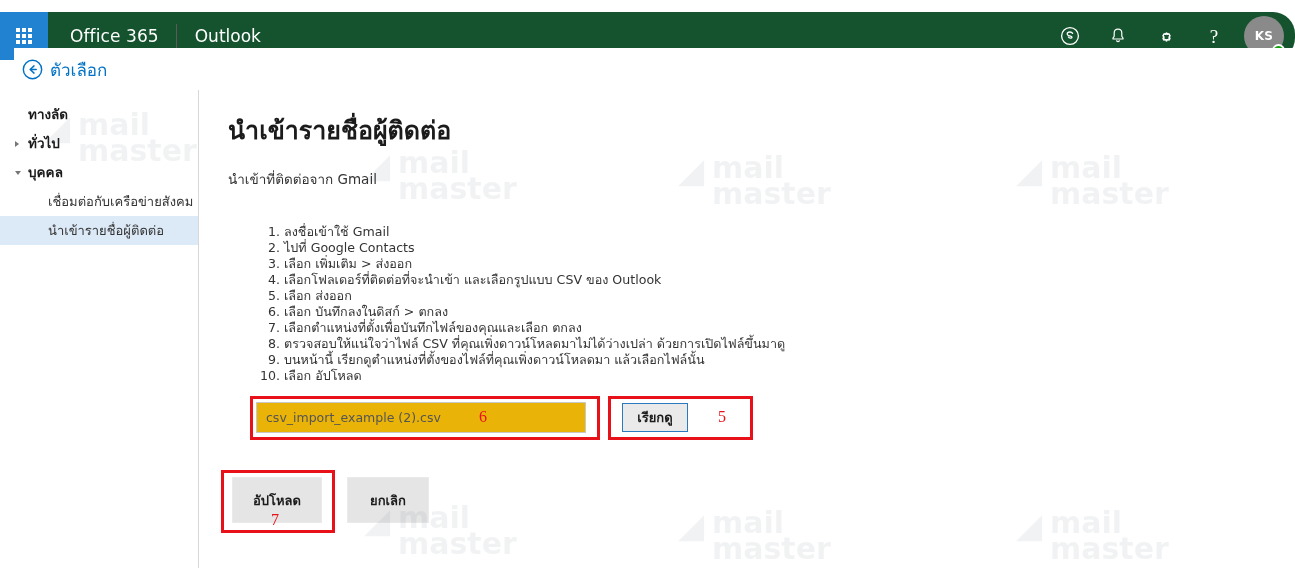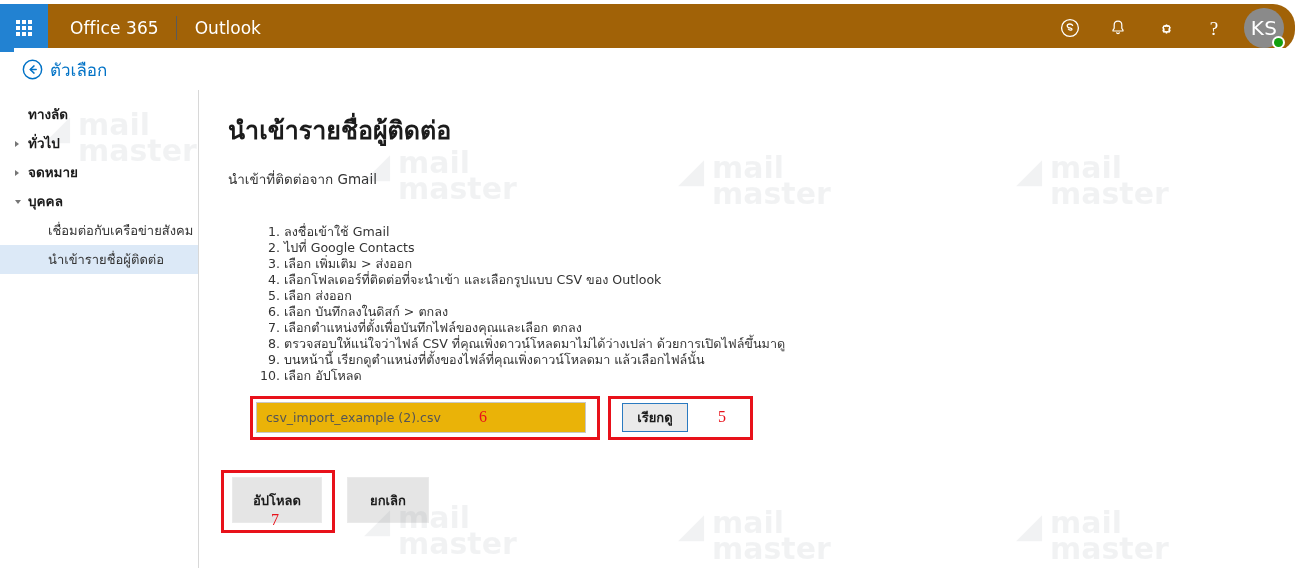--- a/index.html
+++ b/index.html
@@ -6,23 +6,23 @@
   html, body {
     margin: 0; padding: 0;
     width: 1295px; height: 568px;
     background: #ffffff;
     font-family: "DejaVu Sans", "Liberation Sans", sans-serif;
     overflow: hidden;
   }
 
   
   .suite-bar {
-    position: absolute; top: 4px; left: 0;
+    position: absolute; top: 12px; left: 0;
     width: 1295px; height: 48px;
-    background: #a16207;
+    background: #14532d;
     display: flex; align-items: center; border-radius: 22px;
   }
   .waffle {
     width: 48px; height: 48px;
     background: #2282d2;
     display: flex; align-items: center; justify-content: center;
     cursor: pointer;
   }
   .waffle-grid {
     display: grid;
@@ -53,21 +53,21 @@
   .suite-icon svg { display: block; }
   .qmark { font-size: 19px; line-height: 1; color: #fff; font-family: "Liberation Serif", serif; }
   .avatar-wrap {
     position: relative; width: 40px; height: 40px;
     margin-left: 6px; margin-right: 2px; cursor: pointer;
   }
   .avatar {
     width: 40px; height: 40px; border-radius: 50%;
     background: #8a8a8a; color: #ffffff;
     display: flex; align-items: center; justify-content: center;
-    font-size: 20px; letter-spacing: .3px;
+    font-size: 12px; letter-spacing: .3px; font-weight: bold;
   }
   .presence {
     position: absolute; right: -1px; bottom: -1px;
     width: 13px; height: 13px; border-radius: 50%;
     background: #ffffff; border: 2px solid #ffffff;
   }
   .presence i {
     display: block; width: 100%; height: 100%;
     border-radius: 50%; background: #13a10e;
   }
@@ -265,24 +265,20 @@
   </div>
 </div>
 
 <div class="sidebar">
   <div class="nav-item bold">
     <span>ทางลัด</span>
   </div>
   <div class="nav-item bold">
     <span class="tri right"></span>
     <span>ทั่วไป</span>
-  </div>
-  <div class="nav-item bold">
-    <span class="tri right"></span>
-    <span>จดหมาย</span>
   </div>
   <div class="nav-item bold">
     <span class="tri down"></span>
     <span>บุคคล</span>
   </div>
   <div class="nav-child">
     <span>เชื่อมต่อกับเครือข่ายสังคม</span>
   </div>
   <div class="nav-child selected">
     <span>นำเข้ารายชื่อผู้ติดต่อ</span>

